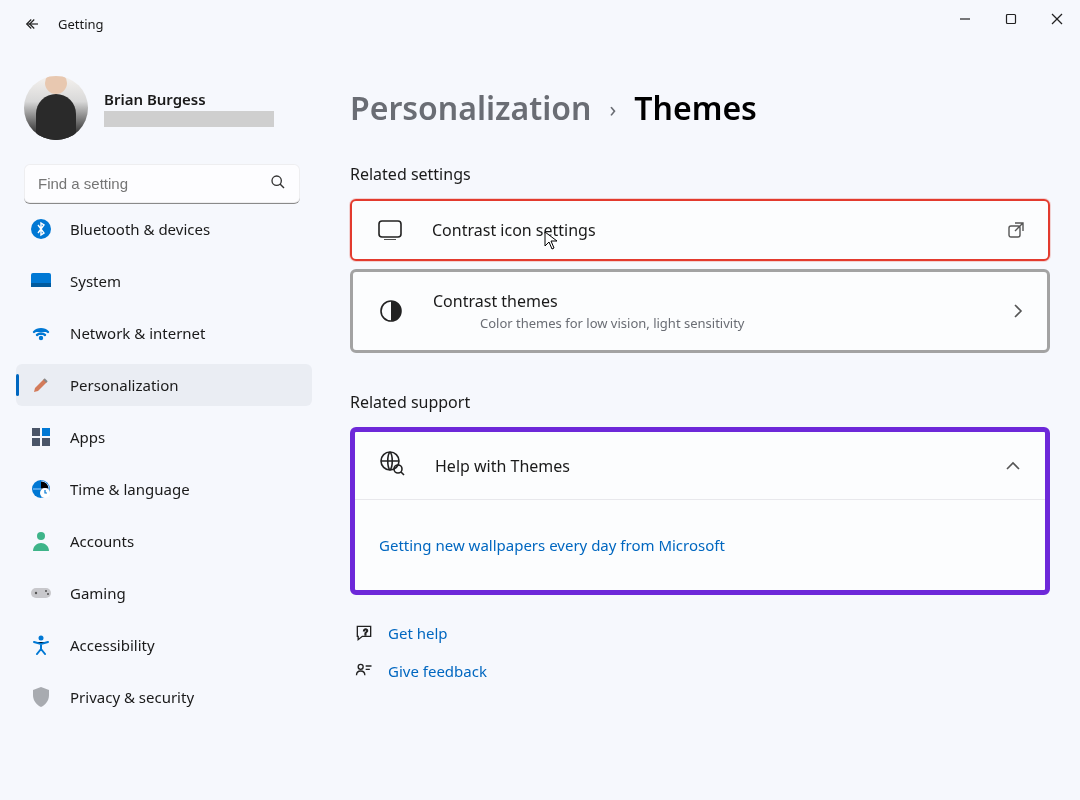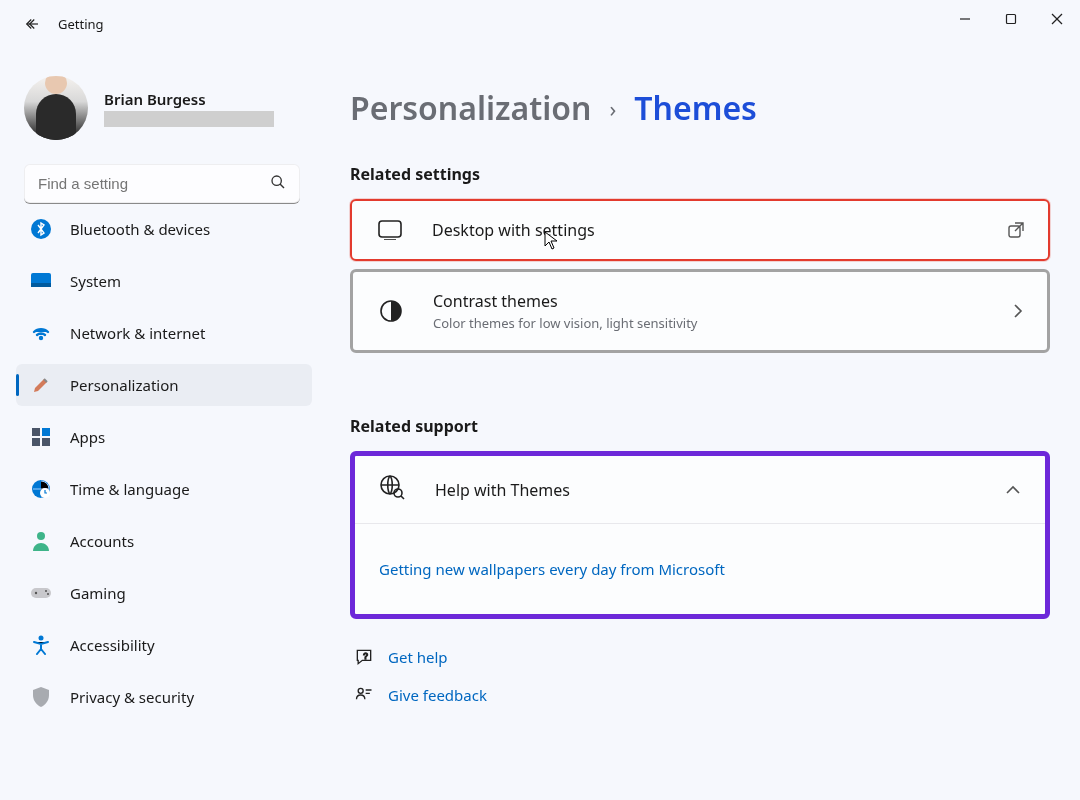--- a/index.html
+++ b/index.html
@@ -128,41 +128,41 @@
     display:flex; align-items:center; gap:18px;
     margin-bottom:34px;
   }
   .bc-parent{
     font-size:32px; font-weight:600; color:#6a6d74;
   }
   .bc-sep{
     font-size:22px; color:#6a6d74; font-weight:400;
   }
   .bc-current{
-    font-size:32px; font-weight:600; color:#1d4ed8;
+    font-size:32px; font-weight:600; color:#000000;
   }
   .section-title{
-    font-size:16px; font-weight:700; margin-bottom:14px;margin-top:24px;
+    font-size:16px; font-weight:400; margin-bottom:14px;
   }
   .card{
     background:#fcfdfe;
     border:3px solid #a3a3a3;
     border-radius:6px;
     display:flex; align-items:center;
     padding:18px 24px;
     cursor:pointer;
     margin-bottom:8px;
     position:relative;
   }
   .card .card-icon{
     width:28px; margin-right:28px;
     display:flex; justify-content:center;
   }
   .card-title{ font-size:16px; }
-  .card-sub{ font-size:13px; color:#6a6d74; margin-top:2px;}
+  .card-sub{ font-size:13px; color:#6a6d74; margin-top:2px;margin-left:47px;}
   .card-right{ margin-left:auto; display:flex; align-items:center; }
   .highlight{
     border:2.5px solid #e33b2e;
     box-shadow: 0 0 0 1px rgba(227,59,46,.2);
   }
   .cursor{
     position:absolute;
     left:192px; top:30px;
     pointer-events:none;
   }
@@ -360,21 +360,21 @@
     <div class="section-title">Related settings</div>
 
     <div class="card highlight">
       <span class="card-icon">
         <svg width="24" height="20" viewBox="0 0 24 20" fill="none" stroke="#222" stroke-width="1.6">
             <rect x="1" y="1" width="22" height="16" rx="3"></rect>
             <line x1="6" y1="20" x2="18" y2="20" stroke-width="1.6"></line>
           </svg>
       </span>
       <div>
-        <div class="card-title">Desktop with settings</div>
+        <div class="card-title">Contrast icon settings</div>
       </div>
       <div class="card-right">
         <svg width="16" height="16" viewBox="0 0 16 16" fill="none" stroke="#555" stroke-width="1.4">
             <rect x="1" y="4" width="11" height="11" rx="2"></rect>
             <path d="M7 1h8v8M15 1L7 9"></path>
           </svg>
       </div>
       <svg class="cursor" width="16" height="20" viewBox="0 0 16 20">
           <path d="M1 1l0 14 4-4 3 7 2-1-3-7 6 0z" fill="#fff" stroke="#000" stroke-width="1"></path>
         </svg>

